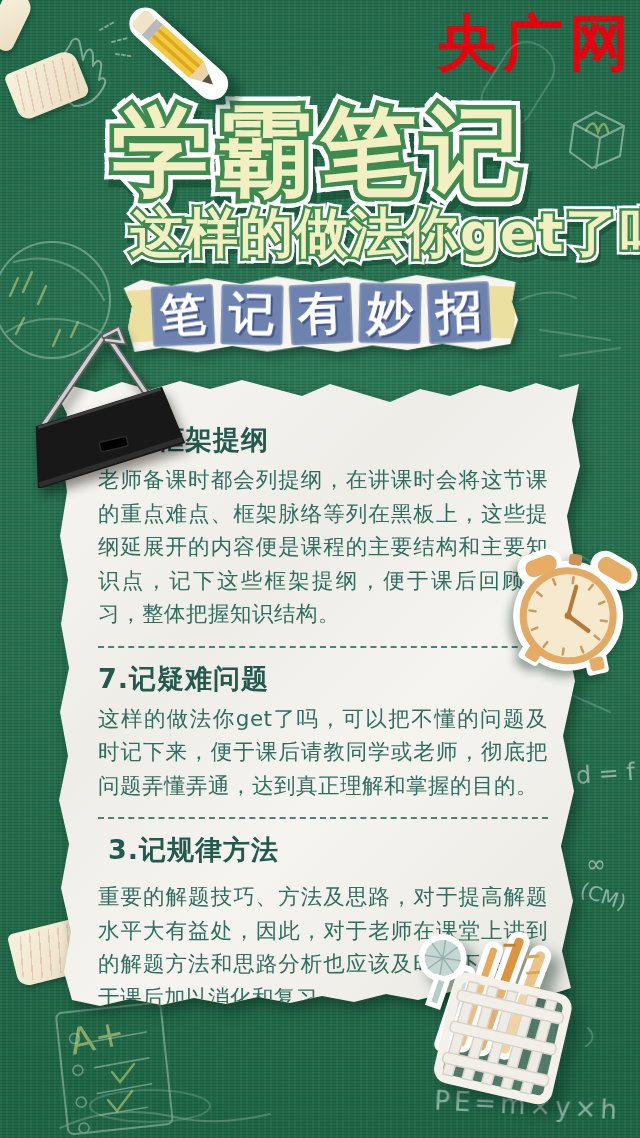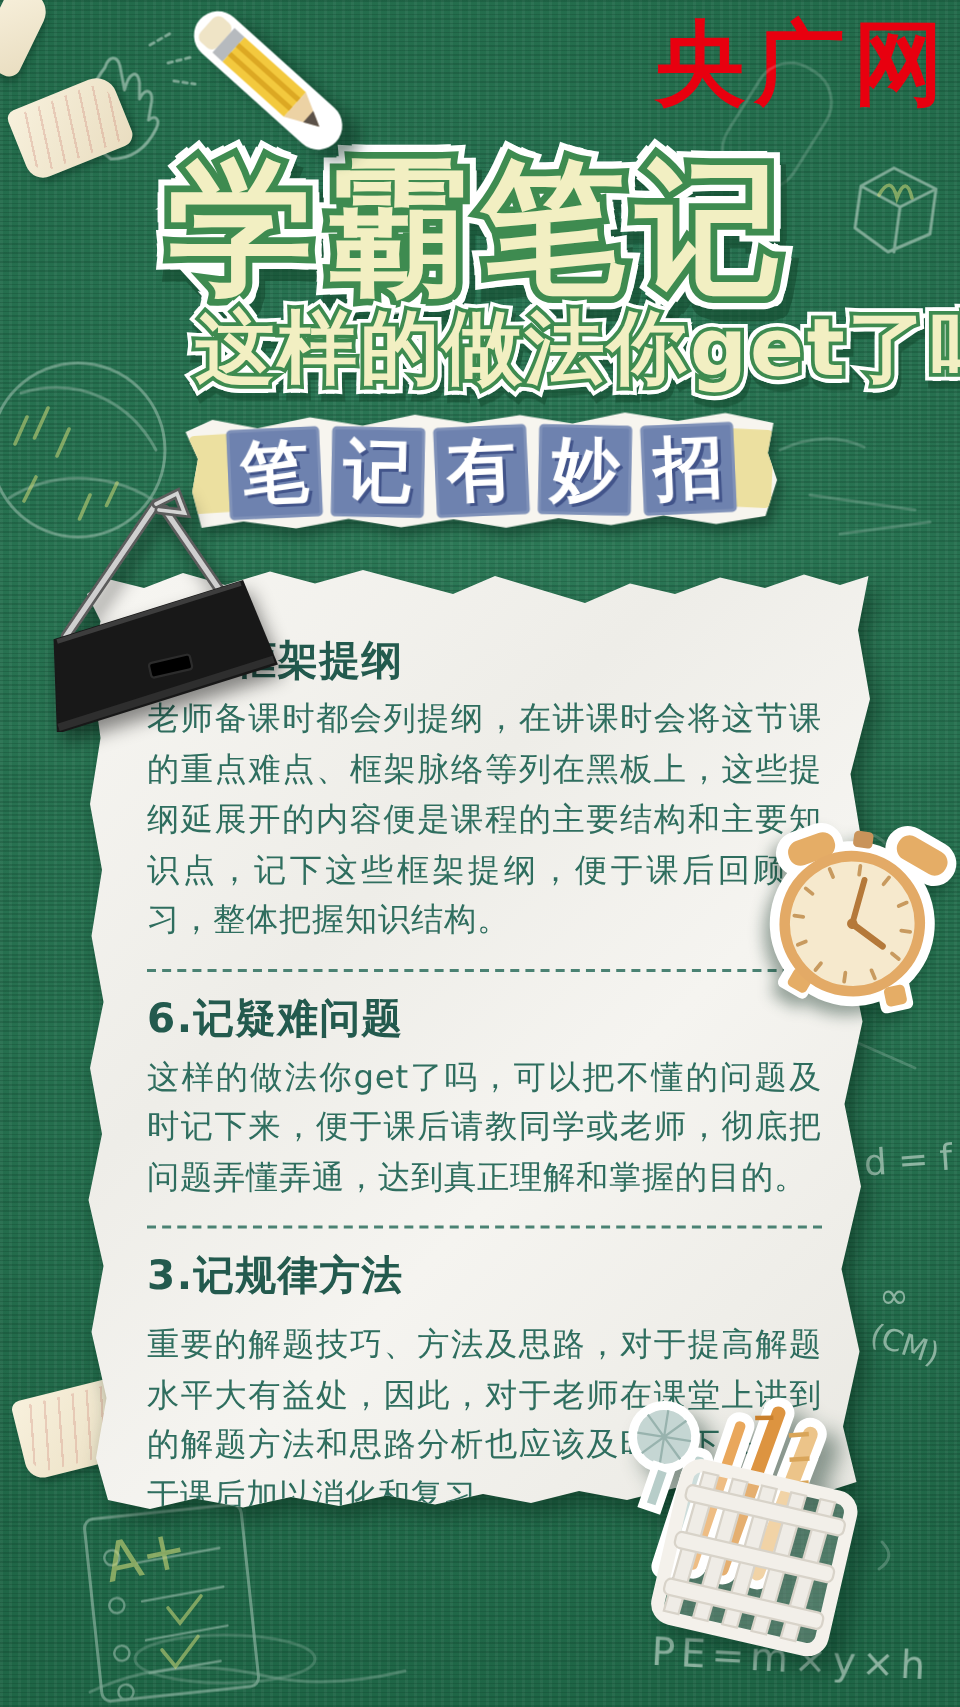--- a/index.html
+++ b/index.html
@@ -51,21 +51,21 @@
   
   .paper-wrap{left:58px;top:376px;width:522px;height:636px;z-index:4;
     filter:drop-shadow(5px 7px 7px rgba(5,35,22,.5));}
   .paper{position:absolute;inset:0;
     background:linear-gradient(135deg,#f7f6f2 0%,#eeede8 35%,#f5f4f0 60%,#e9e8e2 100%);
     clip-path:polygon(0px 20px,14px 10px,38px 16px,64px 6px,92px 14px,122px 5px,152px 13px,184px 4px,214px 12px,244px 20px,272px 8px,302px 17px,332px 26px,362px 13px,392px 20px,422px 9px,452px 16px,478px 7px,502px 14px,521px 8px,514px 44px,522px 90px,509px 140px,518px 195px,506px 250px,517px 305px,505px 360px,516px 415px,503px 470px,515px 525px,504px 575px,513px 612px,488px 620px,456px 614px,424px 622px,392px 616px,360px 624px,328px 618px,296px 626px,264px 620px,232px 627px,200px 621px,168px 628px,136px 622px,104px 629px,72px 623px,42px 630px,14px 624px,6px 596px,13px 556px,3px 512px,11px 468px,1px 424px,10px 380px,2px 336px,11px 292px,3px 248px,10px 204px,2px 160px,9px 116px,3px 72px,9px 38px);}
   .paper-content{position:absolute;left:40px;right:32px;top:46px;}
   .sec-heading{font-size:27px;font-weight:700;color:#235a4e;margin:0 0 5px 0;letter-spacing:1px;}
   .sec-body{font-size:21.5px;line-height:1.56;color:#2f6e5f;margin:0;text-align:justify;letter-spacing:.5px;}
   .divider{border:none;border-top:2px dashed #4a8273;margin:15px 0 13px 0;}
-  .sec3 .sec-heading{margin-top:6px;margin-bottom:12px;}
+  .sec3 .sec-heading{margin-left:10px;margin-top:6px;margin-bottom:12px;}
   
   .pencil-sticker{left:112px;top:-2px;z-index:7;filter:drop-shadow(12px 8px 5px rgba(6,40,26,.45));}
   .clip-sticker{left:0px;top:320px;z-index:8;filter:drop-shadow(4px 7px 6px rgba(0,0,0,.45));}
   .clock-sticker{left:503px;top:532px;z-index:8;filter:drop-shadow(-4px 6px 5px rgba(6,40,26,.4));}
   .cup-sticker{left:393px;top:916px;z-index:8;filter:drop-shadow(9px 9px 7px rgba(6,40,26,.45));}
   
   .sheet{position:absolute;background:linear-gradient(135deg,#f8f1dd,#e9ddc0);
     border-radius:6px 14px 8px 12px;box-shadow:2px 3px 5px rgba(8,38,26,.4);z-index:3;}
   .sheet .lines{position:absolute;inset:4px;background:repeating-linear-gradient(100deg,transparent 0 8px,rgba(201,120,110,.28) 8px 9.5px);border-radius:inherit;}
   .sheet-a{left:10px;top:60px;width:74px;height:50px;transform:rotate(-22deg);}
@@ -177,21 +177,21 @@
     <div class="paper">
       <div class="paper-content">
 
         <div class="sec sec1">
           <h2 class="sec-heading">1.记框架提纲</h2>
           <p class="sec-body">老师备课时都会列提纲，在讲课时会将这节课的重点难点、框架脉络等列在黑板上，这些提纲延展开的内容便是课程的主要结构和主要知识点，记下这些框架提纲，便于课后回顾复习，整体把握知识结构。</p>
         </div>
         <hr class="divider">
 
         <div class="sec sec2">
-          <h2 class="sec-heading">6.记疑难问题</h2>
+          <h2 class="sec-heading">7.记疑难问题</h2>
           <p class="sec-body">这样的做法你get了吗，可以把不懂的问题及时记下来，便于课后请教同学或老师，彻底把问题弄懂弄通，达到真正理解和掌握的目的。</p>
         </div>
         <hr class="divider">
 
         <div class="sec sec3">
           <h2 class="sec-heading">3.记规律方法</h2>
           <p class="sec-body">重要的解题技巧、方法及思路，对于提高解题水平大有益处，因此，对于老师在课堂上讲到的解题方法和思路分析也应该及时记下来，便于课后加以消化和复习。</p>
         </div>
 
       </div>

